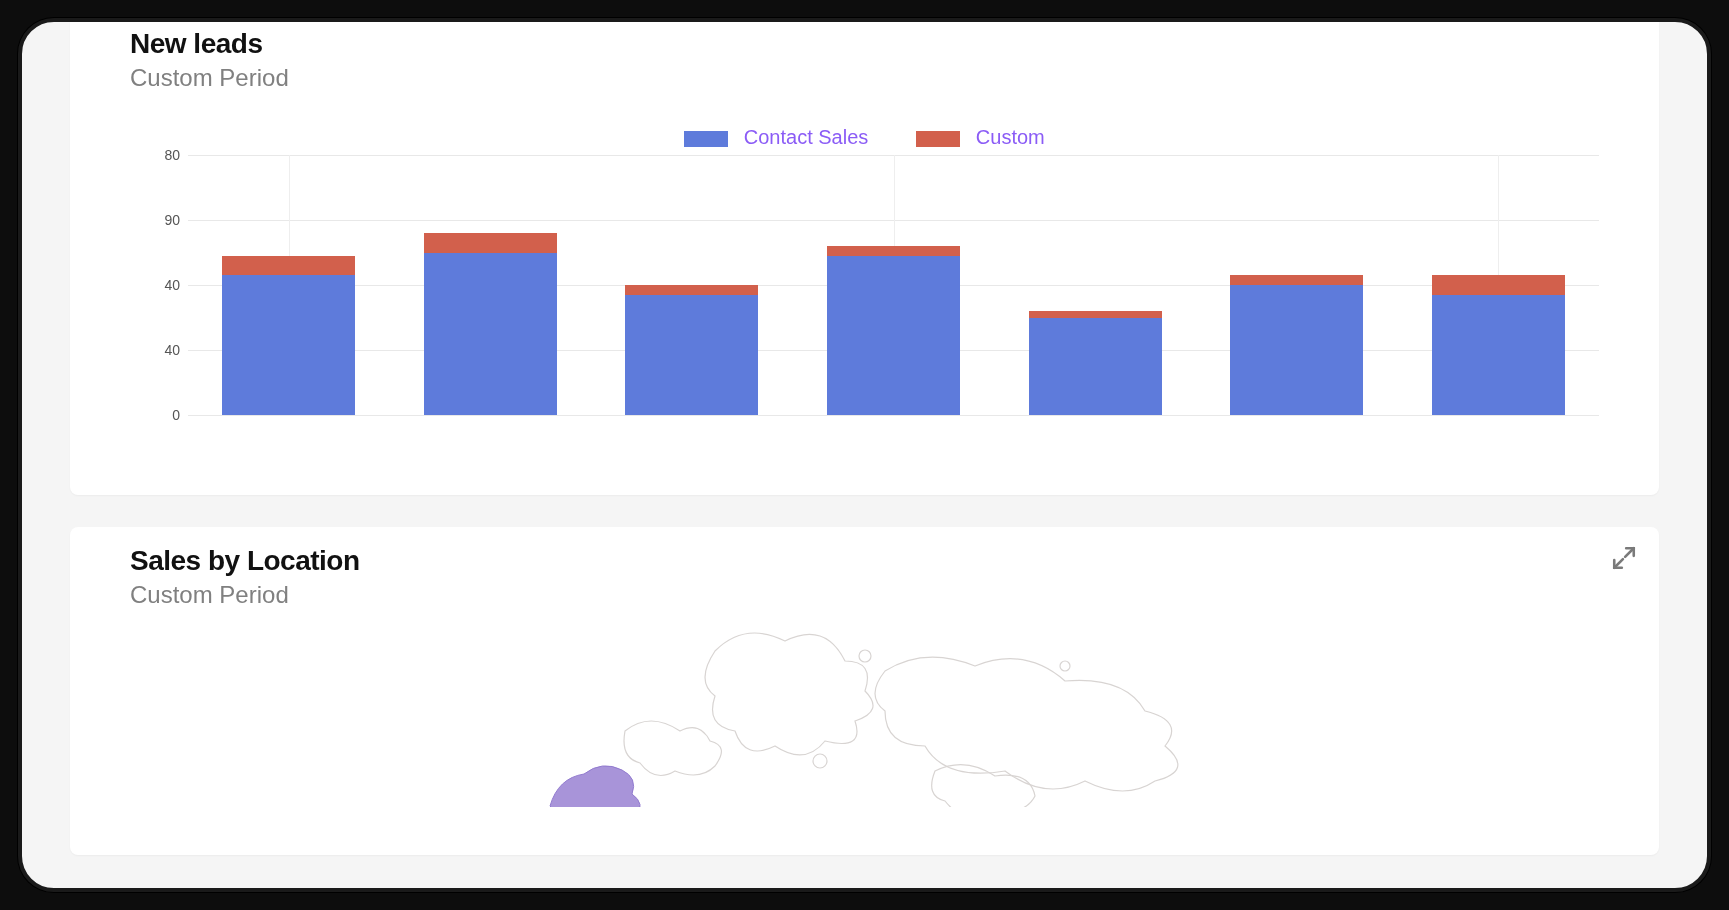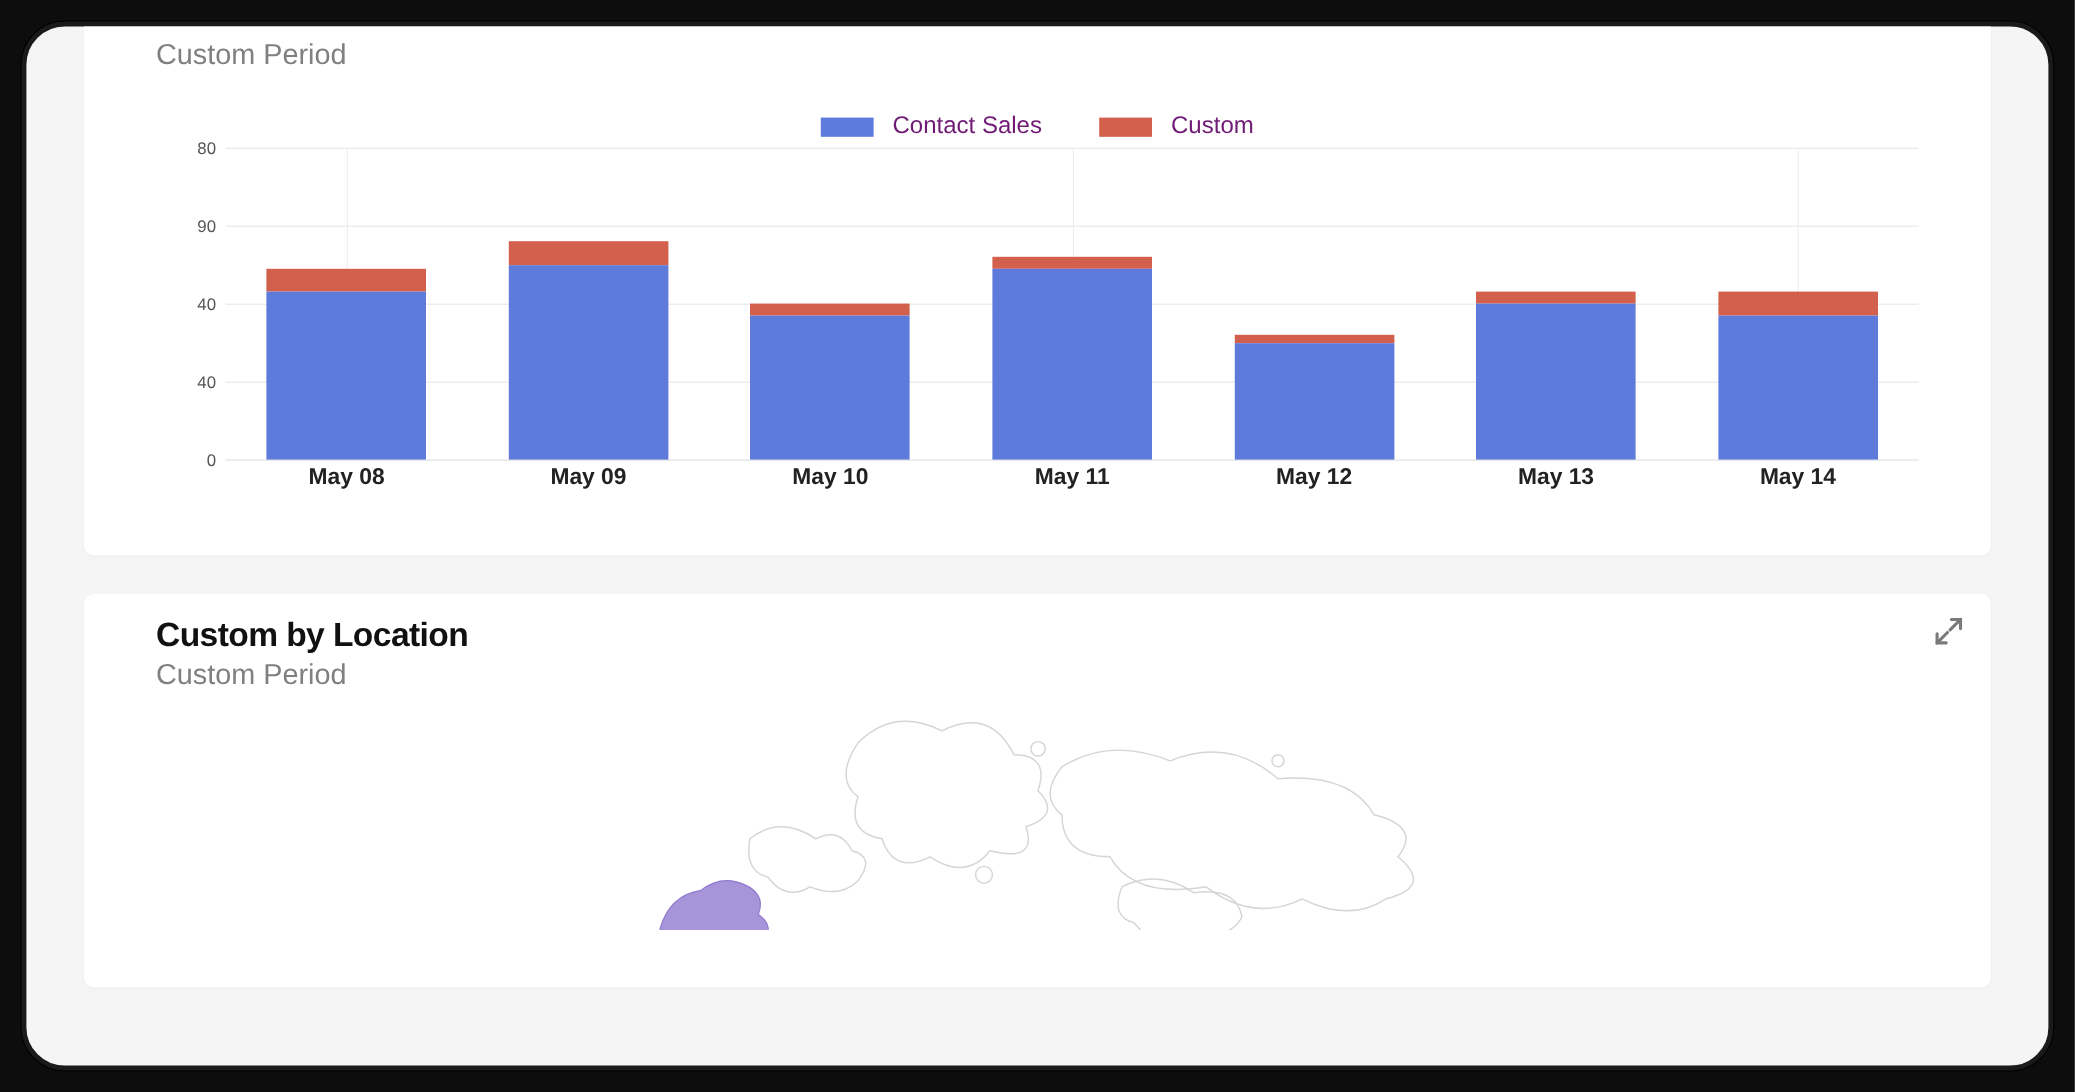--- a/index.html
+++ b/index.html
@@ -67,21 +67,21 @@
   }
   
   .chart-wrap{
     padding:26px 60px 0 60px;
   }
   .legend{
     display:flex;
     gap:48px;
     justify-content:center;
     font-size:20px;
-    color:#701a75;
+    color:#8b5cf6;
     margin-bottom:6px;
   }
   .swatch{
     display:inline-block;
     width:44px;height:16px;
     vertical-align:middle;
     margin-right:10px;
   }
   .plot{
     position:relative;
@@ -156,20 +156,21 @@
   }
   .map-area svg{ margin-top:-6px;}
 </style>
 </head>
 <body>
 
 <div class="window">
 
   <div class="card first">
     <div class="card-header">
+      <h2 class="card-title">New leads</h2>
       <p class="card-subtitle">Custom Period</p>
     </div>
 
     <div class="chart-wrap">
       <div class="legend">
         <span>
           <span class="swatch" style="background:var(--blue)"></span>
           <span>Contact Sales</span>
         </span>
         <span>
@@ -231,44 +232,35 @@
               </div>
             </div>
             <div class="slot">
               <div class="vgrid"></div>
               <div class="stack">
                 <div class="seg orange" style="height: 19.5px;"></div>
                 <div class="seg blue" style="height: 120.25px;"></div>
               </div>
             </div>
           </div>
-        <div class="xlabels" id="xlabels">
-            <div>May 08</div>
-            <div>May 09</div>
-            <div>May 10</div>
-            <div>May 11</div>
-            <div>May 12</div>
-            <div>May 13</div>
-            <div>May 14</div>
-          </div>
       </div>
     </div>
   </div>
 
   <div class="card">
     <div class="expand">
       <svg viewBox="0 0 24 24" fill="none" stroke="currentColor" stroke-width="2.4" stroke-linecap="round">
         <path d="M14 3h7v7"></path>
           <path d="M21 3l-8 8"></path>
         <path d="M10 21H3v-7"></path>
           <path d="M3 21l8-8"></path>
       </svg>
     </div>
     <div class="card-header">
-      <h2 class="card-title">Custom by Location</h2>
+      <h2 class="card-title">Sales by Location</h2>
       <p class="card-subtitle">Custom Period</p>
     </div>
 
     <div class="map-area">
 
       <svg viewBox="0 0 900 300" width="900" height="300">
         <g fill="none" stroke="#D6D2D0" stroke-width="1.2">
 
           <path d="M300 40 q30 -30 70 -10 q40 -20 60 20 q30 0 20 30 q20 20 -10 30 q10 30 -30 20 q-20 25 -50 5 q-30 15 -40 -15 q-30 -5 -20 -35 q-20 -15 0 -45z"></path>
           <path d="M210 120 q25 -20 55 0 q20 -10 30 10 q20 5 5 25 q-15 15 -40 5 q-20 12 -35 -8 q-20 -5 -15 -32z"></path>

